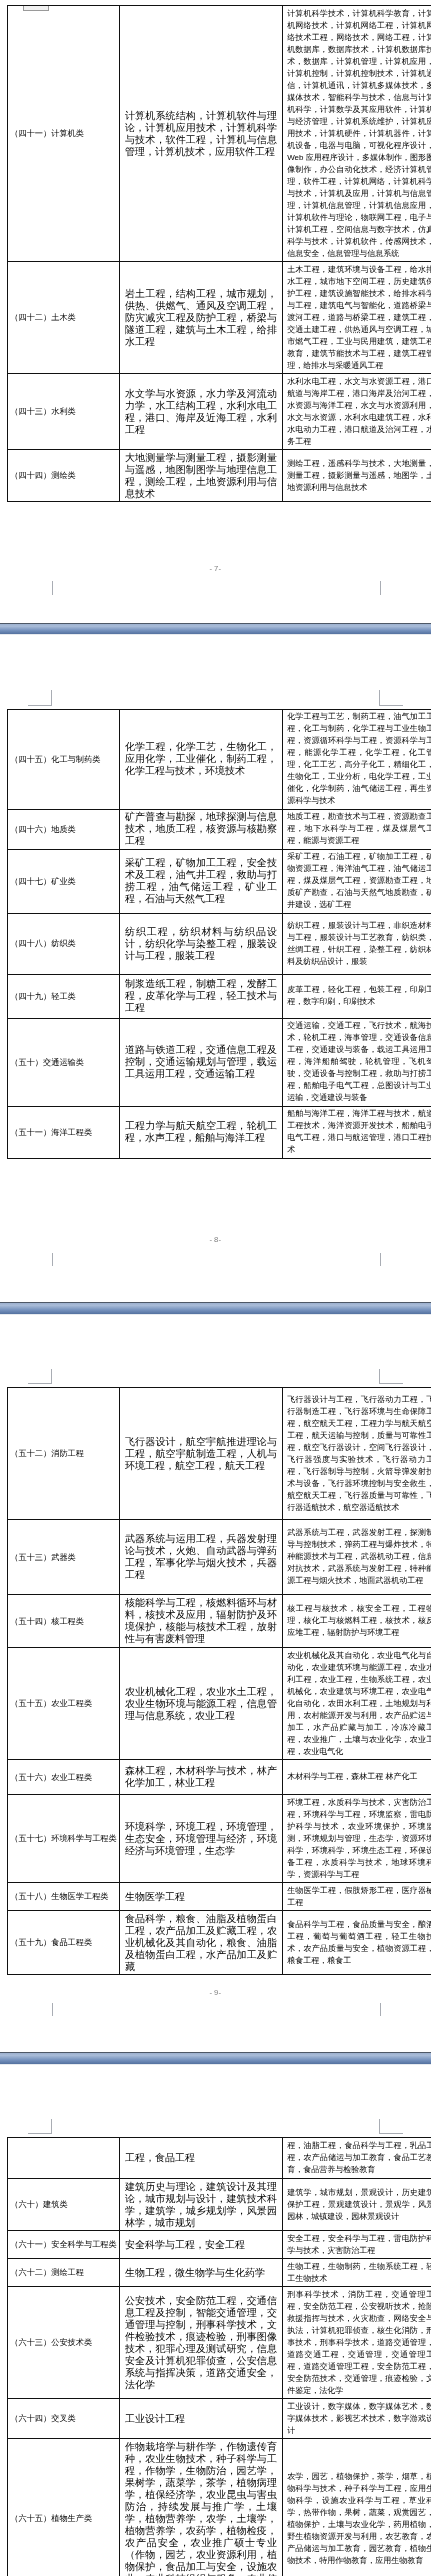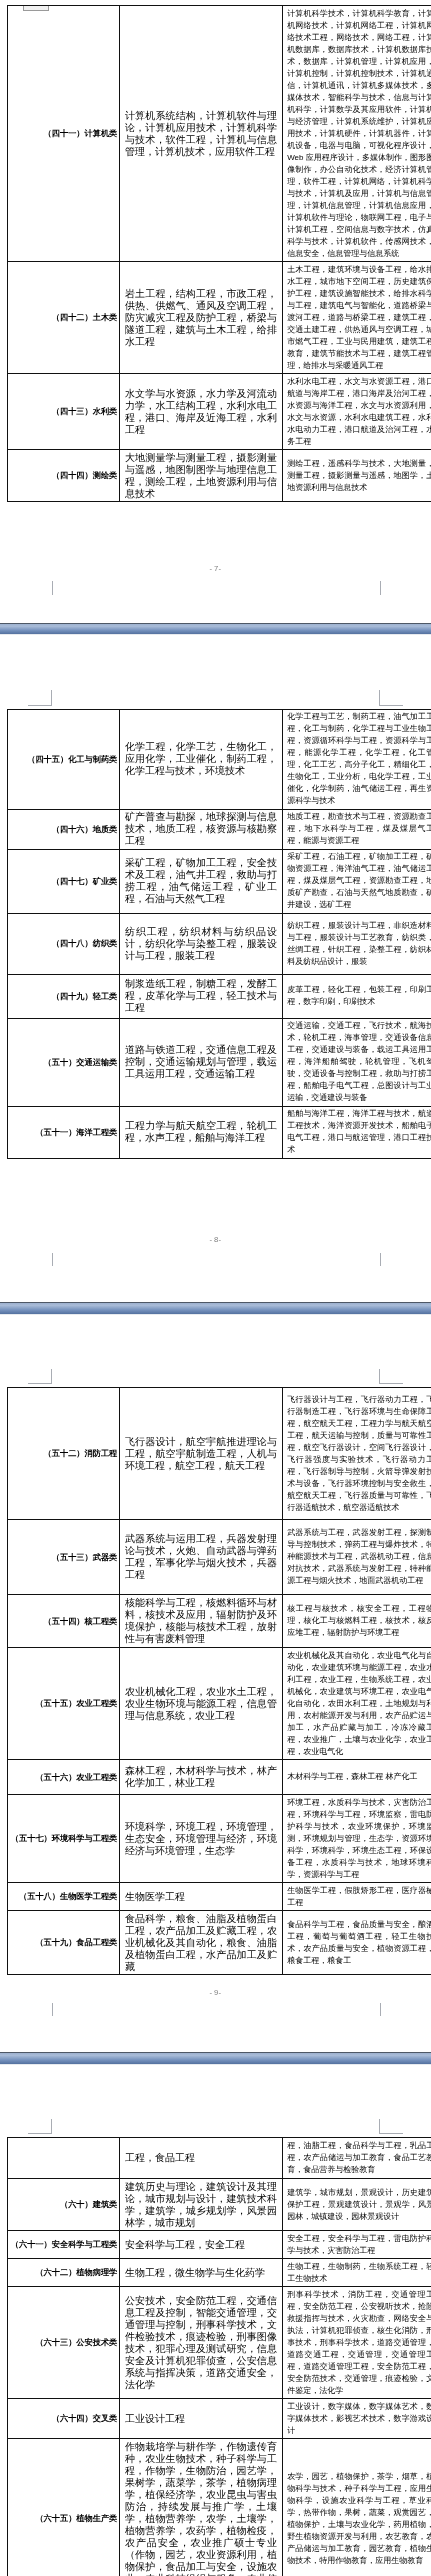--- a/index.html
+++ b/index.html
@@ -1,21 +1,21 @@
 <!DOCTYPE html>
 <html style="font-size:8.2px"><head>
 <meta charset="utf-8">
 <style>
   html,body{margin:0;padding:0;background:#ffffff;}
   body{font-family:"Liberation Sans","DejaVu Sans",sans-serif;color:#000;}
   .doc{position:relative;width:431px;margin:0;background:#fff;}
   .frag{position:absolute;top:0;left:23px;width:24px;height:4.6px;background:#f1f1f1;border:0.5px solid #9a9a9a;border-top:none;}
   table.mt{border-collapse:collapse;table-layout:fixed;width:416px;margin-left:7.2px;margin-right:7.7px;}
   table.mt td{border:1px solid #111;vertical-align:middle;overflow:hidden;}
-  td.c1{width:107px;text-align:right;font-weight:bold;font-size:8.2px;padding:1px 2.1px;}
+  td.c1{width:107px;text-align:left;font-weight:normal;font-size:8.2px;padding:1px 2.1px;}
   td.c2{width:152px;font-size:10px;line-height:12px;padding:1.5px 4.6px;text-align:justify;}
   td.c3{width:147px;font-size:8px;line-height:12px;padding:1.5px 4.6px;text-align:justify;}
   .pagenum{width:416px;margin-left:7.2px;text-align:center;color:#7f7f7f;font-size:7.7px;}
   .divider{width:431px;height:10.3px;border-top:1.5px solid #4e5866;background:linear-gradient(180deg,#9db1cf 0%,#a9bcd8 22%,#7793be 62%,#54719f 100%);border-bottom:0.5px solid #e7eaee;}
   .top-marks{position:relative;height:16.5px;}
   .top-marks .tm-l{position:absolute;left:28px;bottom:0;width:23px;height:14.4px;border-right:0.5px solid #a9adb4;border-bottom:1px solid #a9adb4;}
   .top-marks .tm-r{position:absolute;right:28px;bottom:0;width:23px;height:14.4px;border-left:0.5px solid #a9adb4;border-bottom:1px solid #a9adb4;}
   .bottom-marks{position:relative;height:13.4px;}
   .bottom-marks .bm-l{position:absolute;left:52px;top:0;width:0.5px;height:13.4px;background:#a9adb4;}
   .bottom-marks .bm-r{position:absolute;right:51px;top:0;width:0.5px;height:13.4px;background:#a9adb4;}
@@ -46,21 +46,21 @@
   <section class="page p1">
     <table class="mt">
       <tbody>
           <tr style="height:248px">
         <td class="c1">（四十一）计算机类</td>
         <td class="c2">计算机系统结构，计算机软件与理论，计算机应用技术，计算机科学与技术，软件工程，计算机与信息管理，计算机技术，应用软件工程</td>
         <td class="c3">计算机科学技术，计算机科学教育，计算机网络技术，计算机网络工程，计算机网络技术工程，网络技术，网络工程，计算机数据库，数据库技术，计算机数据库技术，数据库，计算机管理，计算机应用，计算机控制，计算机控制技术，计算机通信，计算机通讯，计算机多媒体技术，多媒体技术，智能科学与技术，信息与计算机科学，计算数学及其应用软件，计算机与经济管理，计算机系统维护，计算机应用技术，计算机硬件，计算机器件，计算机设备，电器与电脑，可视化程序设计，Web 应用程序设计，多媒体制作，图形图像制作，办公自动化技术，经济计算机管理，软件工程，计算机网络，计算机科学与技术，计算机及应用，计算机与信息管理，计算机信息管理，计算机信息应用，计算机软件与理论，物联网工程，电子与计算机工程，空间信息与数字技术，仿真科学与技术，计算机软件，传感网技术，信息安全，信息管理与信息系统</td>
       </tr>
       <tr style="height:106px">
         <td class="c1">（四十二）土木类</td>
-        <td class="c2">岩土工程，结构工程，市政工程，供热、供燃气、通风及空调工程，防灾减灾工程及防护工程，桥梁与隧道工程，建筑与土木工程，给排水工程</td>
+        <td class="c2">岩土工程，结构工程，城市规划，供热、供燃气、通风及空调工程，防灾减灾工程及防护工程，桥梁与隧道工程，建筑与土木工程，给排水工程</td>
         <td class="c3">土木工程，建筑环境与设备工程，给水排水工程，城市地下空间工程，历史建筑保护工程，建筑设施智能技术，给排水科学与工程，建筑电气与智能化，道路桥梁与渡河工程，道路与桥梁工程，建筑工程，交通土建工程，供热通风与空调工程，城市燃气工程，工业与民用建筑，建筑工程教育，建筑节能技术与工程，建筑工程管理，给排水与采暖通风工程</td>
       </tr>
       <tr style="height:76px">
         <td class="c1">（四十三）水利类</td>
         <td class="c2">水文学与水资源，水力学及河流动力学，水工结构工程，水利水电工程，港口、海岸及近海工程，水利工程</td>
         <td class="c3">水利水电工程，水文与水资源工程，港口航道与海岸工程，港口海岸及治河工程，水资源与海洋工程，水文与水资源利用，水文与水资源，水利水电建筑工程，水利水电动力工程，港口航道及治河工程，水务工程</td>
       </tr>
       <tr style="height:50px">
         <td class="c1">（四十四）测绘类</td>
         <td class="c2">大地测量学与测量工程，摄影测量与遥感，地图制图学与地理信息工程，测绘工程，土地资源利用与信息技术</td>
@@ -201,21 +201,21 @@
         <td class="c1">（六十）建筑类</td>
         <td class="c2">建筑历史与理论，建筑设计及其理论，城市规划与设计，建筑技术科学，建筑学，城乡规划学，风景园林学，城市规划</td>
         <td class="c3">建筑学，城市规划，景观设计，历史建筑保护工程，景观建筑设计，景观学，风景园林，城镇建设，园林景观设计</td>
       </tr>
       <tr style="height:27px">
         <td class="c1">（六十一）安全科学与工程类</td>
         <td class="c2">安全科学与工程，安全工程</td>
         <td class="c3">安全工程，安全科学与工程，雷电防护科学与技术，灾害防治工程</td>
       </tr>
       <tr style="height:27px">
-        <td class="c1">（六十二）植物病理学</td>
+        <td class="c1">（六十二）测绘工程</td>
         <td class="c2">生物工程，微生物学与生化药学</td>
         <td class="c3">生物工程，生物制药，生物系统工程，轻工生物技术</td>
       </tr>
       <tr style="height:104px">
         <td class="c1">（六十三）公安技术类</td>
         <td class="c2">公安技术，安全防范工程，交通信息工程及控制，智能交通管理，交通管理与控制，刑事科学技术，文件检验技术，痕迹检验，刑事图像技术，犯罪心理及测试研究，信息安全及计算机犯罪侦查，公安信息系统与指挥决策，道路交通安全，法化学</td>
         <td class="c3">刑事科学技术，消防工程，交通管理工程，安全防范工程，公安视听技术，抢险救援指挥与技术，火灾勘查，网络安全与执法，计算机犯罪侦查，核生化消防，刑事技术，刑事科学技术，道路交通管理，道路交通工程，交通管理，交通管理工程，道路交通管理工程，安全防范工程，安全防范技术，交通管理，痕迹检验，文件鉴定，法化学</td>
       </tr>
       <tr style="height:25px">
         <td class="c1">（六十四）交叉类</td>

